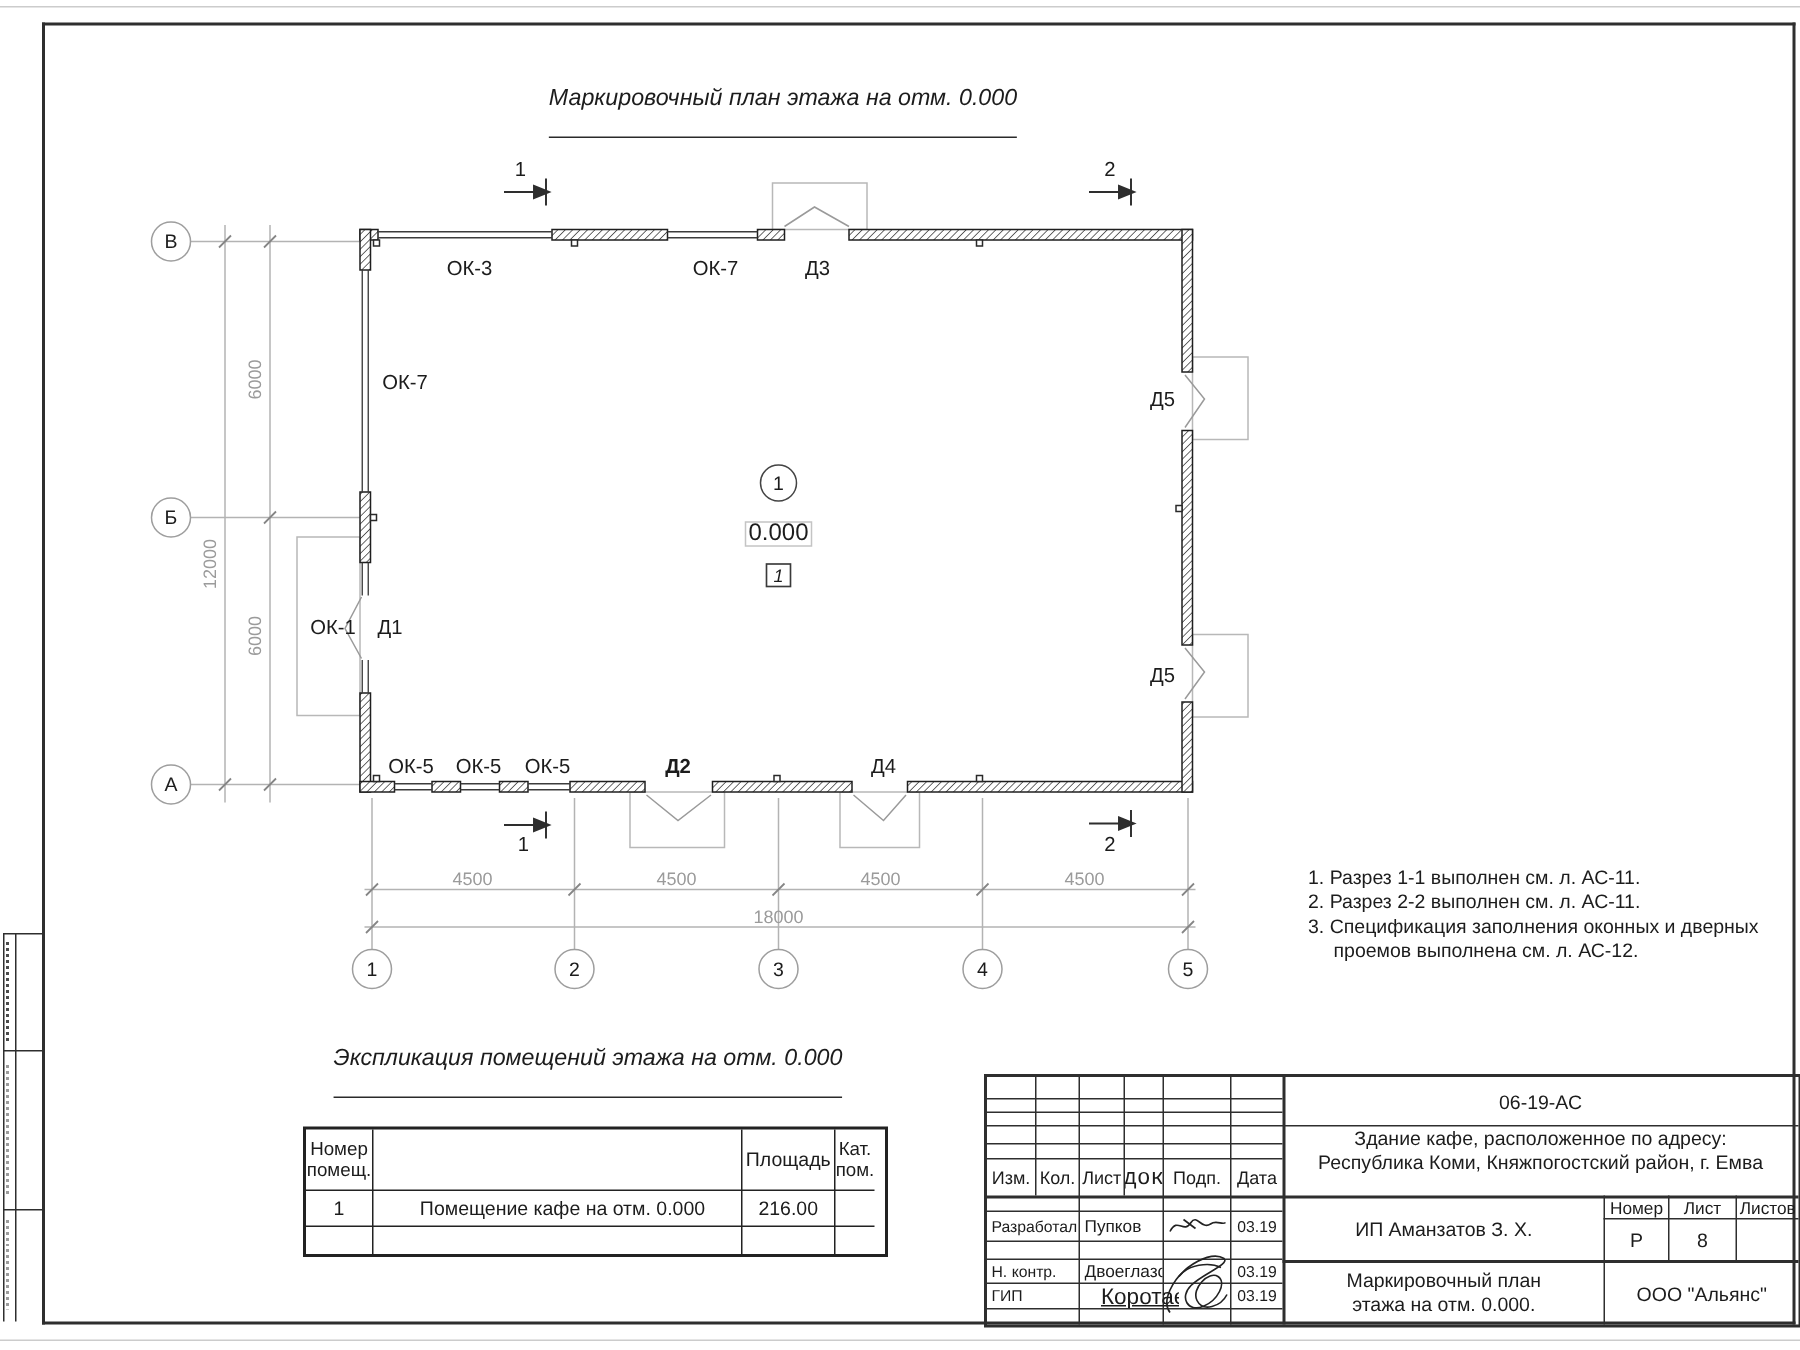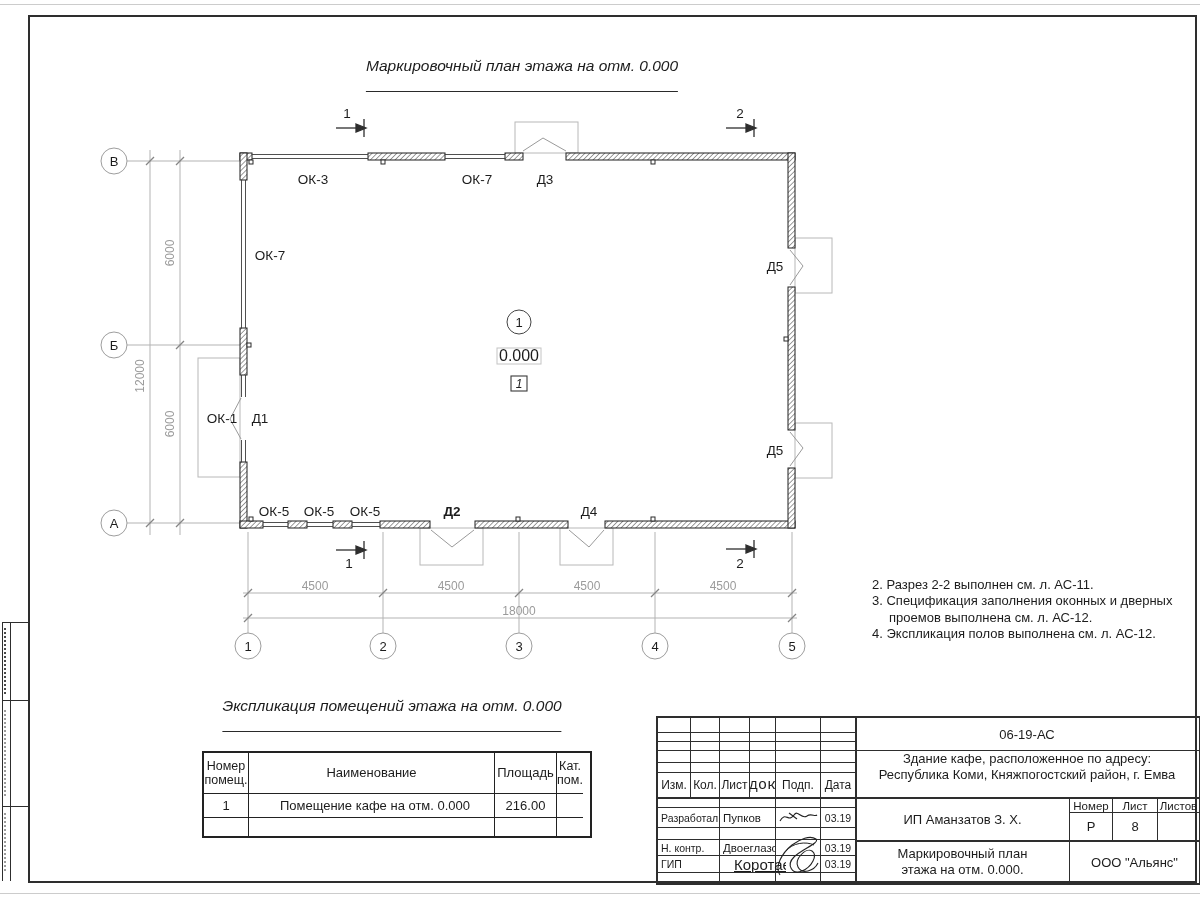--- a/index.html
+++ b/index.html
@@ -231,36 +231,35 @@
   <div class="t dim vdim" style="left:170px;top:253px;">6000</div>
   <div class="t dim vdim" style="left:170px;top:424px;">6000</div>
   <div class="t dim vdim" style="left:140px;top:376px;">12000</div>
   <div class="t dim" style="left:315px;top:586px;">4500</div>
   <div class="t dim" style="left:451px;top:586px;">4500</div>
   <div class="t dim" style="left:587px;top:586px;">4500</div>
   <div class="t dim" style="left:723px;top:586px;">4500</div>
   <div class="t dim" style="left:519px;top:611px;">18000</div>
 
   <div class="abs" style="left:872px;top:577px;">
+    <div class="note">1. Разрез 1-1 выполнен см. л. АС-11.</div>
     <div class="note">2. Разрез 2-2 выполнен см. л. АС-11.</div>
     <div class="note">3. Спецификация заполнения оконных и дверных</div>
     <div class="note ind">проемов выполнена см. л. АС-12.</div>
-    <div class="note">4. Экспликация полов выполнена см. л. АС-12.</div>
   </div>
 
   <div class="ttl abs" style="left:392px;top:697px;">Экспликация помещений этажа на отм. 0.000</div>
 
   <div class="xtab">
     <div class="xl" style="left:44px;top:0;width:1px;height:83px;"></div>
     <div class="xl" style="left:290px;top:0;width:1px;height:83px;"></div>
     <div class="xl" style="left:352px;top:0;width:1px;height:83px;"></div>
     <div class="xl" style="left:0;top:40px;width:379px;height:1px;"></div>
     <div class="xl" style="left:0;top:64px;width:379px;height:1px;"></div>
     <div class="xc" style="left:0;top:0;width:44px;height:40px;white-space:normal;font-size:12.5px;">Номер помещ.</div>
-    <div class="xc" style="left:45px;top:0;width:245px;height:40px;">Наименование</div>
     <div class="xc" style="left:291px;top:0;width:61px;height:40px;">Площадь</div>
     <div class="xc" style="left:353px;top:0;width:26px;height:40px;white-space:normal;font-size:12.5px;">Кат. пом.</div>
     <div class="xc" style="left:0;top:41px;width:44px;height:23px;">1</div>
     <div class="xc left" style="left:45px;top:41px;width:245px;height:23px;padding-left:7px;">Помещение кафе на отм. 0.000</div>
     <div class="xc" style="left:291px;top:41px;width:61px;height:23px;">216.00</div>
     <div class="xc" style="left:353px;top:41px;width:26px;height:23px;"></div>
   </div>
 
   <div class="stamp">
 

